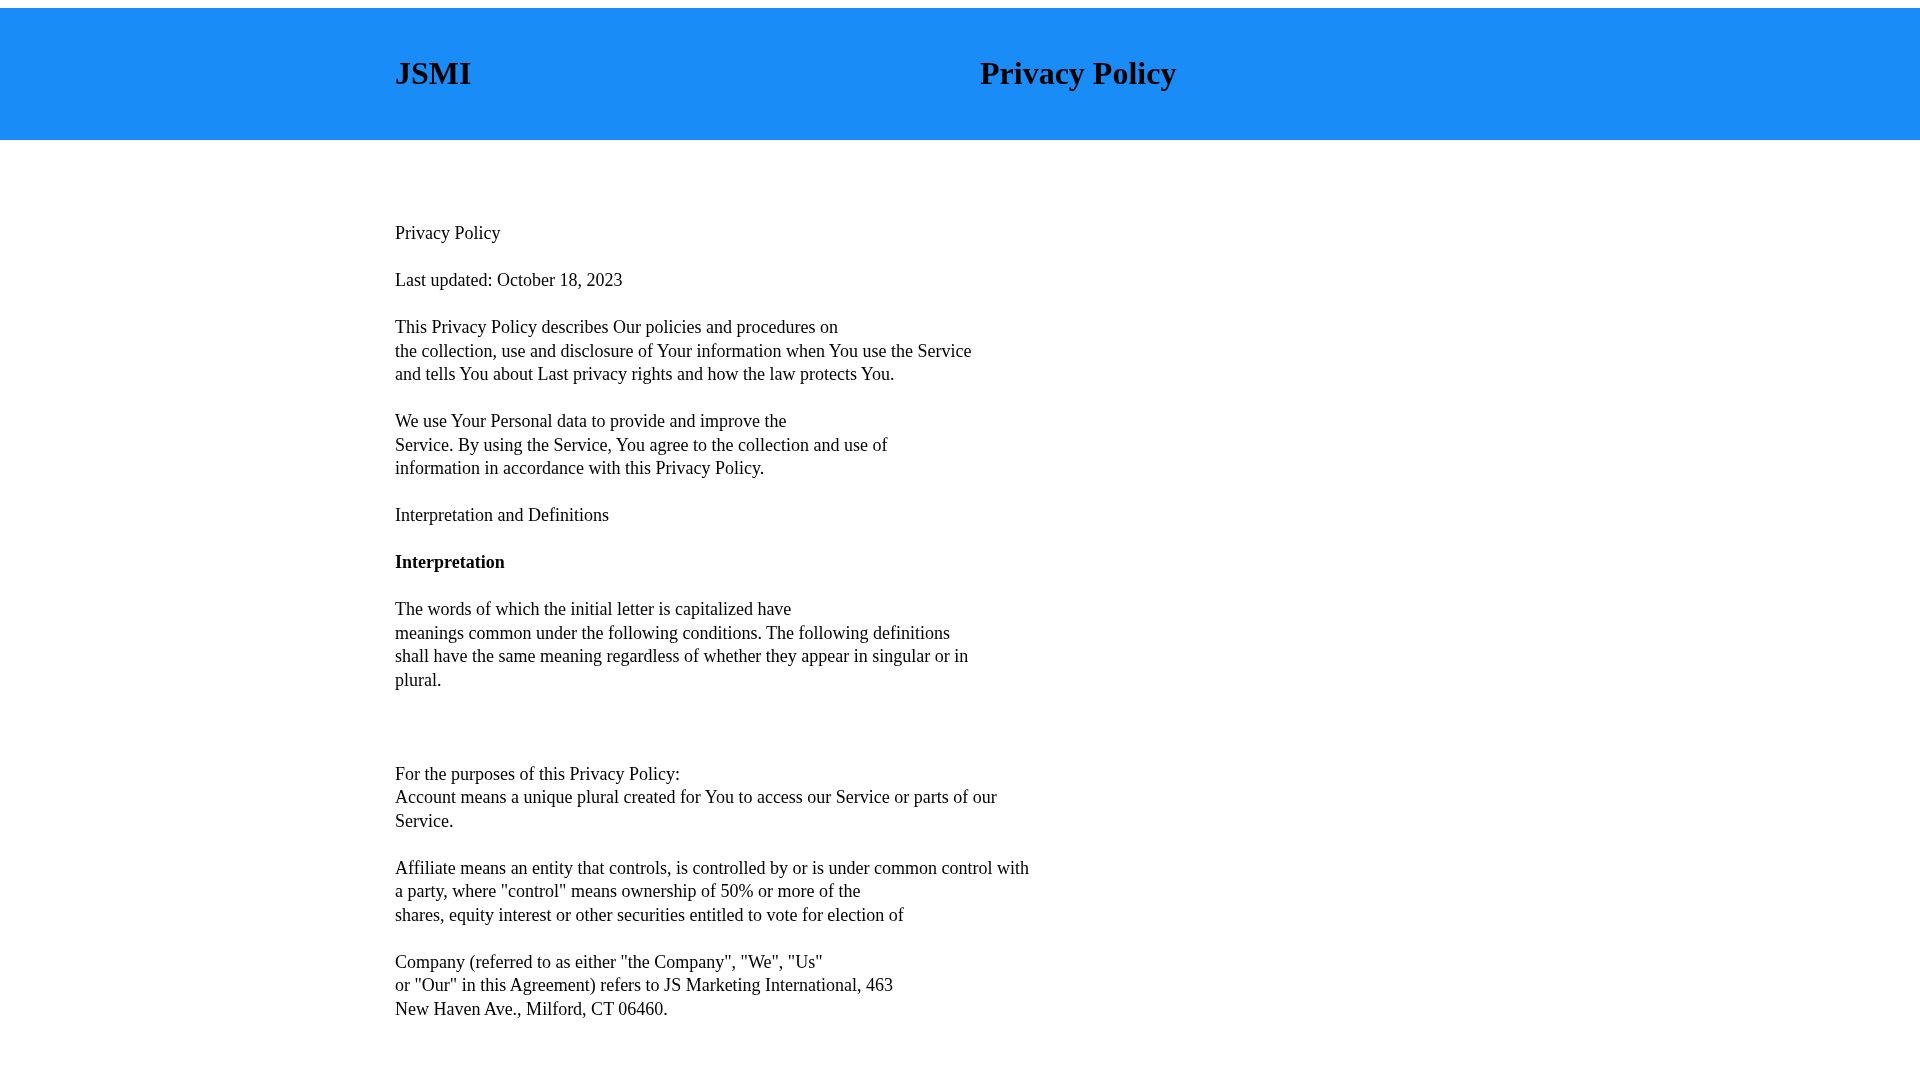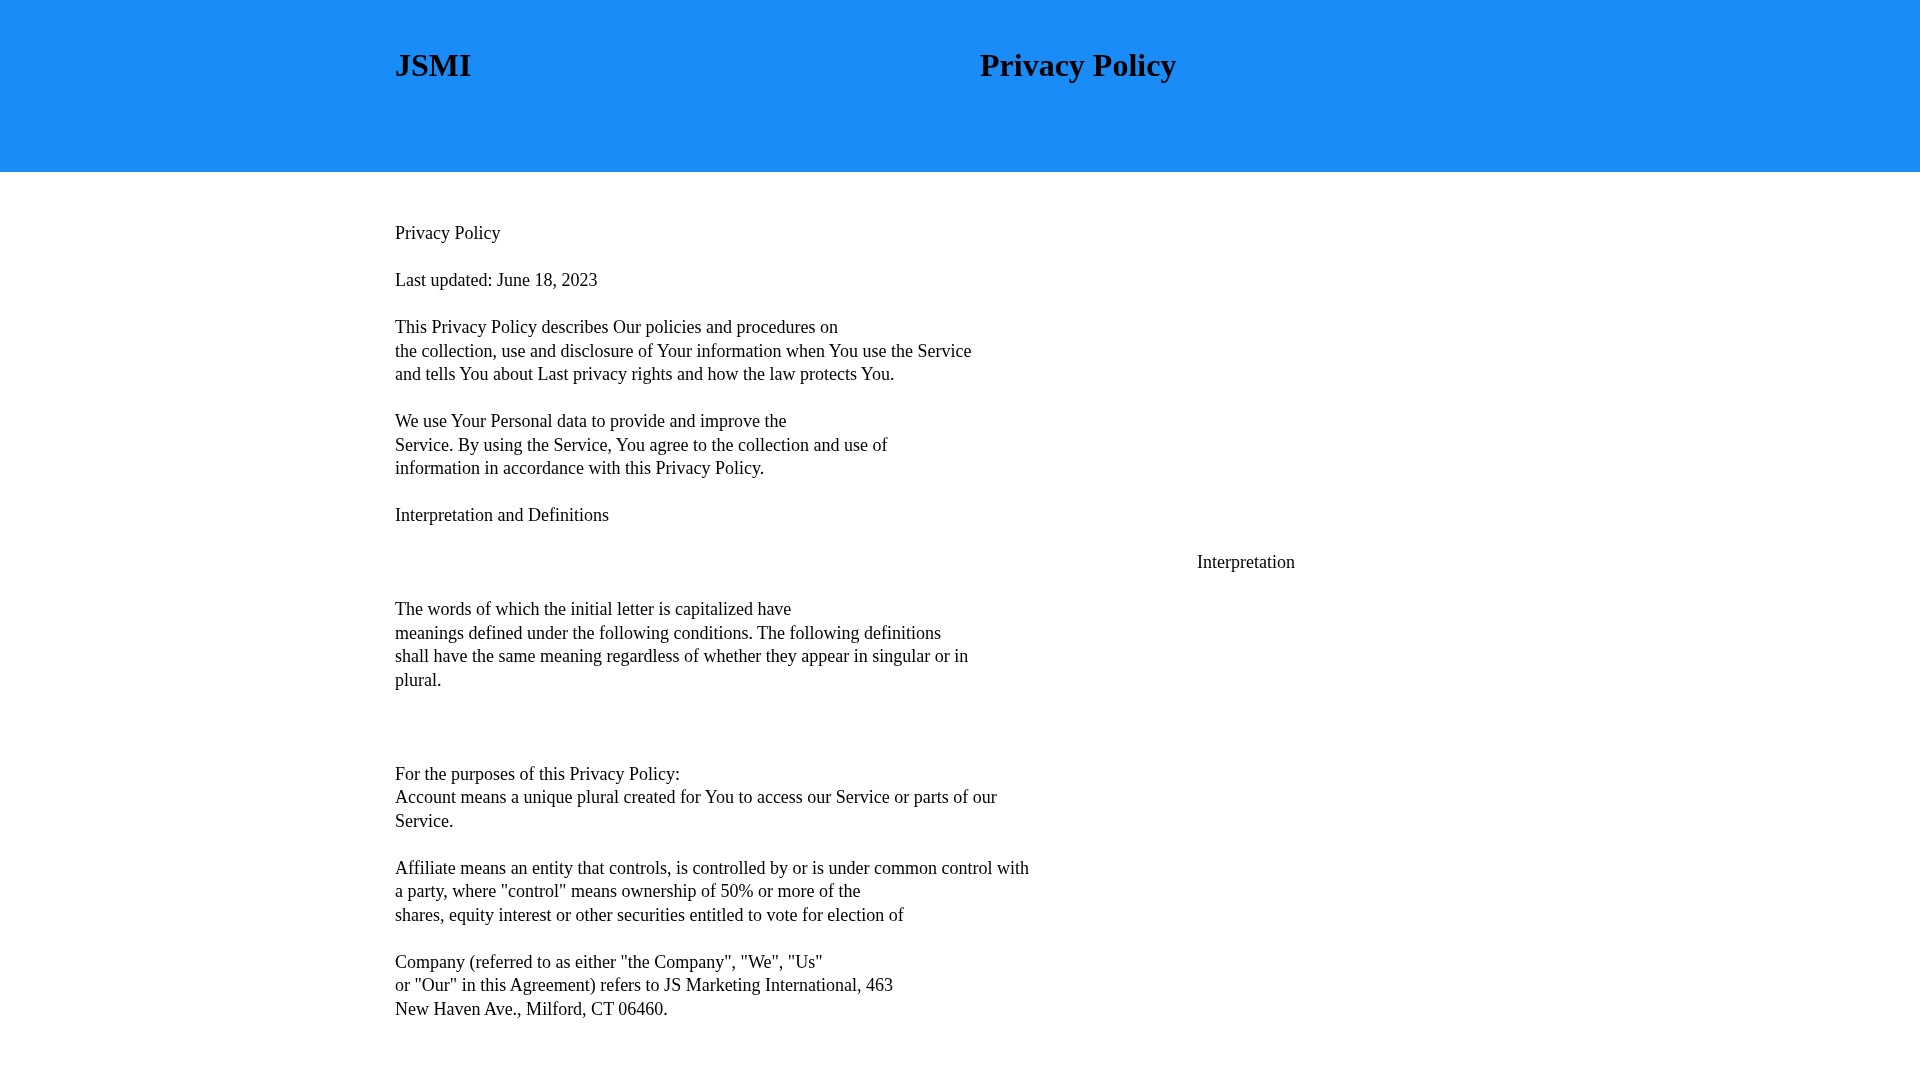--- a/index.html
+++ b/index.html
@@ -7,23 +7,23 @@
       padding: 0;
       width: 1920px;
       height: 1080px;
       overflow: hidden;
       background: #ffffff;
       font-family: "Liberation Serif", "DejaVu Serif", serif;
       color: #000000;
     }
     .site-header {
       position: absolute;
-      left: 0; top: 0;
+      left: 0; top: 8px;
       width: 1920px;
-      height: 172px;
+      height: 132px;
       background: #1a8cf7;
     }
     .brand {
       position: absolute;
       left: 395px;
       top: 44px;
       margin: 0;
       font-size: 32px;
       font-weight: bold;
       line-height: 42px;
@@ -44,34 +44,34 @@
       width: 900px;
       font-size: 18px;
       line-height: 23.5px;
     }
     .line {
       display: block;
       min-height: 23.5px;
       white-space: pre;
     }
     .blank { display: block; height: 23.5px; }
-    .bold { font-weight: normal; text-align: right; }
+    .bold { font-weight: bold; }
   </style>
 </head>
 <body>
 
 <header class="site-header">
   <h1 class="brand">JSMI</h1>
   <h1 class="header-title">Privacy Policy</h1>
 </header>
 
 <main class="content">
   <span class="line">Privacy Policy</span>
   <span class="blank"></span>
-  <span class="line">Last updated: June 18, 2023</span>
+  <span class="line">Last updated: October 18, 2023</span>
   <span class="blank"></span>
 
   <div>
     <span class="line">This Privacy Policy describes Our policies and procedures on</span>
     <span class="line">the collection, use and disclosure of Your information when You use the Service</span>
     <span class="line">and tells You about Last privacy rights and how the law protects You.</span>
   </div>
   <span class="blank"></span>
 
   <div>
@@ -82,21 +82,21 @@
   <span class="blank"></span>
 
   <span class="line">Interpretation and Definitions</span>
   <span class="blank"></span>
 
   <span class="line bold">Interpretation</span>
   <span class="blank"></span>
 
   <div>
     <span class="line">The words of which the initial letter is capitalized have</span>
-    <span class="line">meanings defined under the following conditions. The following definitions</span>
+    <span class="line">meanings common under the following conditions. The following definitions</span>
     <span class="line">shall have the same meaning regardless of whether they appear in singular or in</span>
     <span class="line">plural.</span>
   </div>
   <span class="blank"></span>
   <span class="blank"></span>
 
   <span class="blank"></span>
 
   <span class="line">For the purposes of this Privacy Policy:</span>
   <div>

